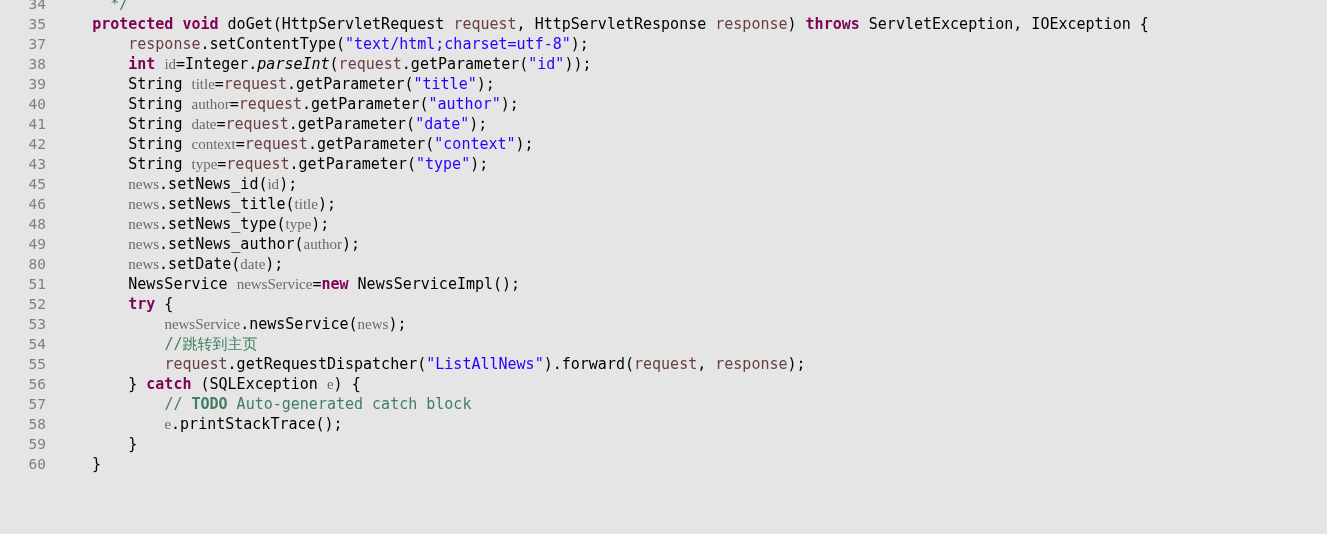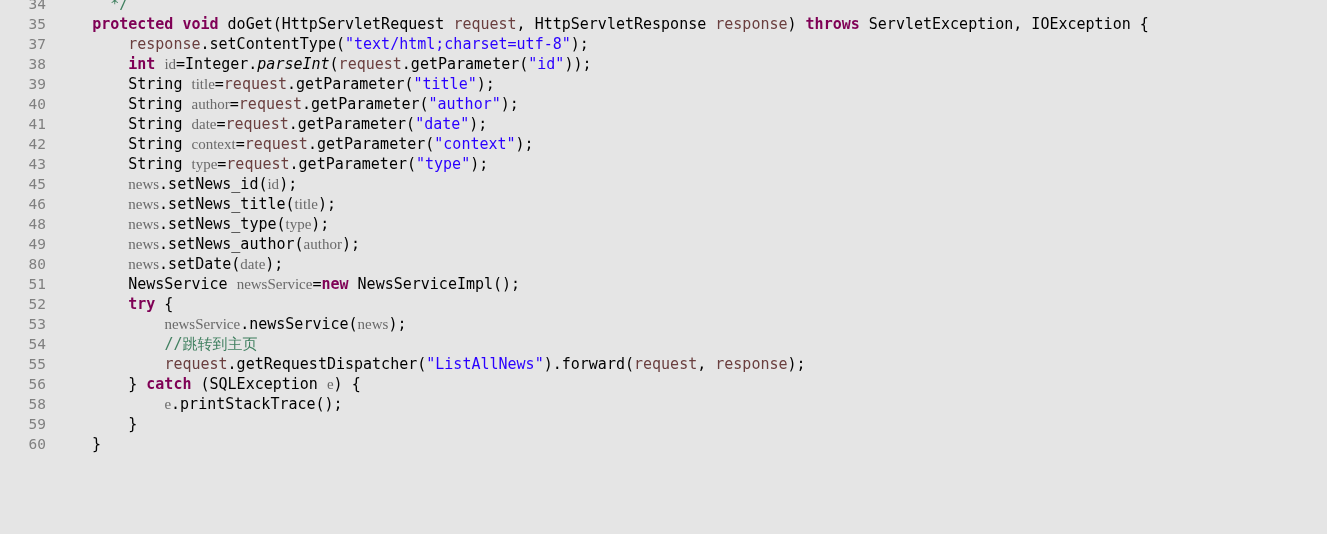--- a/index.html
+++ b/index.html
@@ -76,17 +76,18 @@
       <div class="line"><span class="lineno">46</span><span class="src"><span class="plain">        </span><span class="local">news</span><span class="plain">.setNews_title(</span><span class="local">title</span><span class="plain">);</span></span></div>
       <div class="line"><span class="lineno">48</span><span class="src"><span class="plain">        </span><span class="local">news</span><span class="plain">.setNews_type(</span><span class="local">type</span><span class="plain">);</span></span></div>
       <div class="line"><span class="lineno">49</span><span class="src"><span class="plain">        </span><span class="local">news</span><span class="plain">.setNews_author(</span><span class="local">author</span><span class="plain">);</span></span></div>
       <div class="line"><span class="lineno">80</span><span class="src"><span class="plain">        </span><span class="local">news</span><span class="plain">.setDate(</span><span class="local">date</span><span class="plain">);</span></span></div>
       <div class="line"><span class="lineno">51</span><span class="src"><span class="plain">        NewsService </span><span class="local">newsService</span><span class="plain">=</span><span class="kw">new</span><span class="plain"> NewsServiceImpl();</span></span></div>
       <div class="line"><span class="lineno">52</span><span class="src"><span class="plain">        </span><span class="kw">try</span><span class="plain"> {</span></span></div>
       <div class="line"><span class="lineno">53</span><span class="src"><span class="plain">            </span><span class="local">newsService</span><span class="plain">.newsService(</span><span class="local">news</span><span class="plain">);</span></span></div>
       <div class="line"><span class="lineno">54</span><span class="src"><span class="plain">            </span><span class="cmt">//跳转到主页</span></span></div>
       <div class="line"><span class="lineno">55</span><span class="src"><span class="plain">            </span><span class="param">request</span><span class="plain">.getRequestDispatcher(</span><span class="str">"ListAllNews"</span><span class="plain">).forward(</span><span class="param">request</span><span class="plain">, </span><span class="param">response</span><span class="plain">);</span></span></div>
       <div class="line"><span class="lineno">56</span><span class="src"><span class="plain">        } </span><span class="kw">catch</span><span class="plain"> (SQLException </span><span class="local">e</span><span class="plain">) {</span></span></div>
+      <div class="line"><span class="lineno">57</span><span class="src"><span class="plain">            </span><span class="cmt">// </span><span class="todo">TODO</span><span class="cmt"> Auto-generated catch block</span></span></div>
       <div class="line"><span class="lineno">58</span><span class="src"><span class="plain">            </span><span class="local">e</span><span class="plain">.printStackTrace();</span></span></div>
       <div class="line"><span class="lineno">59</span><span class="src"><span class="plain">        }</span></span></div>
       <div class="line"><span class="lineno">60</span><span class="src"><span class="plain">    }</span></span></div>
     </div>
 </div>
 
 </body></html>

